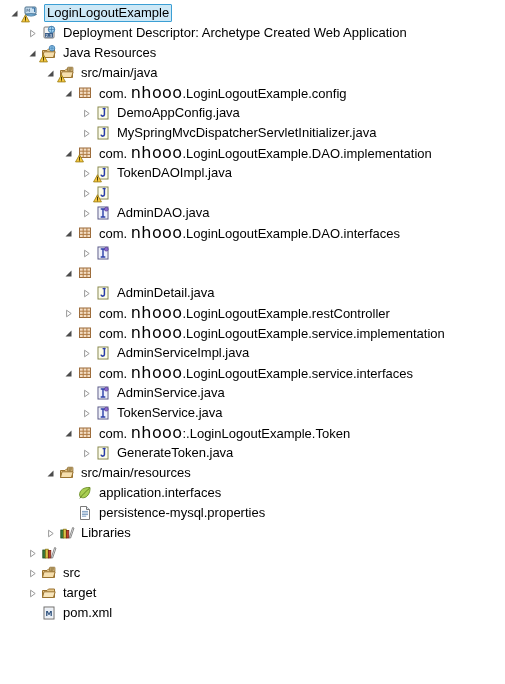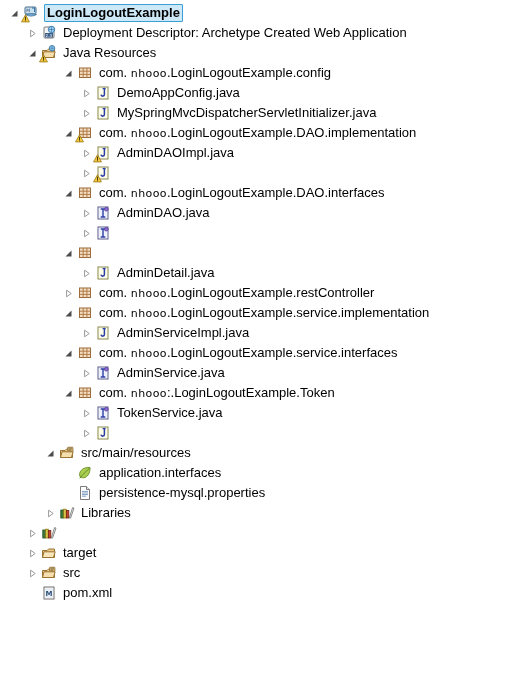--- a/index.html
+++ b/index.html
@@ -51,30 +51,29 @@
   }
   .icon svg { display: block; }
   .label {
     font-size: 13px;
     line-height: 16px;
     letter-spacing: 0px;
     padding: 0 1px;
   }
   .label .brand {
     font-family: "DejaVu Sans", sans-serif;
-    font-size: 11px;
+    font-size: 16px;
     letter-spacing: 0.4px;
   }
   .selected .label {
     background: #cde8f6;
     border: 1px solid #3c9fd4;
     padding: 0 2px;
     margin: -1px 0;
     border-radius: 1px;
-    font-weight: bold;
   }
   
   .ind { min-width: 0; height: 1px; }
 </style>
 </head>
 <body>
 
 <div id="tree">
     <div class="row selected">
       <div class="ind" style="width: 6px; min-width: 6px;"></div>
@@ -132,20 +131,42 @@
         </svg>
         <svg xmlns="http://www.w3.org/2000/svg" width="9" height="9" viewBox="0 0 10 10" style="position:absolute;left:-1px;bottom:-1px;">
           <path d="M5 .8 L9.4 8.8 H.6 Z" fill="#f5c842" stroke="#9a7a10" stroke-width=".9" stroke-linejoin="round"></path>
           <path d="M5 3.4v2.8" stroke="#4a3a00" stroke-width="1.1" stroke-linecap="round"></path>
           <circle cx="5" cy="7.5" r=".65" fill="#4a3a00"></circle>
         </svg>
       </span>
       <span class="label">Java Resources</span>
     </div>
     <div class="row">
+      <div class="ind" style="width: 42px; min-width: 42px;"></div>
+      <span class="twisty expanded">
+        <svg xmlns="http://www.w3.org/2000/svg" width="9" height="9" viewBox="0 0 9 9">
+          <path d="M7.5 1.5 L7.5 7.5 L1.5 7.5 Z" fill="#4c4c4c"></path>
+        </svg>
+      </span>
+      <span class="icon">
+        <svg xmlns="http://www.w3.org/2000/svg" width="16" height="16" viewBox="0 0 16 16">
+          <path d="M1.5 5.5 L6 5.5 L7.5 4 L13.5 4 L13.5 12.5 L1.5 12.5 Z" fill="#e8c98a" stroke="#9a7330" stroke-width="1"></path>
+          <path d="M3 6.8 L14.2 6.8 L12.4 12.5 L1.5 12.5 Z" fill="#f6dfae" stroke="#9a7330" stroke-width="1"></path>
+          <rect x="8.5" y="2.2" width="5.5" height="4" rx=".6" fill="#d9bc84" stroke="#8a6a2c" stroke-width=".7"></rect>
+          <path d="M9.4 3.1h3.7M9.4 4.2h3.7M9.4 5.3h2.4" stroke="#6e5420" stroke-width=".55"></path>
+        </svg>
+        <svg xmlns="http://www.w3.org/2000/svg" width="9" height="9" viewBox="0 0 10 10" style="position:absolute;left:-1px;bottom:-1px;">
+          <path d="M5 .8 L9.4 8.8 H.6 Z" fill="#f5c842" stroke="#9a7a10" stroke-width=".9" stroke-linejoin="round"></path>
+          <path d="M5 3.4v2.8" stroke="#4a3a00" stroke-width="1.1" stroke-linecap="round"></path>
+          <circle cx="5" cy="7.5" r=".65" fill="#4a3a00"></circle>
+        </svg>
+      </span>
+      <span class="label">src/main/java</span>
+    </div>
+    <div class="row">
       <div class="ind" style="width: 60px; min-width: 60px;"></div>
       <span class="twisty expanded">
         <svg xmlns="http://www.w3.org/2000/svg" width="9" height="9" viewBox="0 0 9 9">
           <path d="M7.5 1.5 L7.5 7.5 L1.5 7.5 Z" fill="#4c4c4c"></path>
         </svg>
       </span>
       <span class="icon">
         <svg xmlns="http://www.w3.org/2000/svg" width="16" height="16" viewBox="0 0 16 16">
           <rect x="2.5" y="3" width="11" height="9.5" fill="#f3ddc4" stroke="#9a6a3a" stroke-width="1"></rect>
           <path d="M2.5 6.2h11M2.5 9.4h11M6.2 3v9.5M9.9 3v9.5" stroke="#b07c45" stroke-width="1"></path>
@@ -220,21 +241,21 @@
           <rect x="4" y="3" width="8" height="10" fill="#fdfde8"></rect>
           <path d="M9.4 3.6 L9.4 9.6 a1.7 1.7 0 0 1 -3.2 .6" stroke="#2b3fa8" stroke-width="1.5" fill="none" stroke-linecap="round"></path>
           <path d="M7.6 3.6 h3" stroke="#2b3fa8" stroke-width="1.3"></path>
         </svg>
         <svg xmlns="http://www.w3.org/2000/svg" width="9" height="9" viewBox="0 0 10 10" style="position:absolute;left:-1px;bottom:-1px;">
           <path d="M5 .8 L9.4 8.8 H.6 Z" fill="#f5c842" stroke="#9a7a10" stroke-width=".9" stroke-linejoin="round"></path>
           <path d="M5 3.4v2.8" stroke="#4a3a00" stroke-width="1.1" stroke-linecap="round"></path>
           <circle cx="5" cy="7.5" r=".65" fill="#4a3a00"></circle>
         </svg>
       </span>
-      <span class="label">AdminDAOImpl.java</span>
+      <span class="label">TokenDAOImpl.java</span>
     </div>
     <div class="row">
       <div class="ind" style="width: 78px; min-width: 78px;"></div>
       <span class="twisty collapsed">
         <svg xmlns="http://www.w3.org/2000/svg" width="9" height="9" viewBox="0 0 9 9">
           <path d="M2.6 1.2 L7.2 4.5 L2.6 7.8 Z" fill="none" stroke="#9a9a9a" stroke-width="1"></path>
         </svg>
       </span>
       <span class="icon">
         <svg xmlns="http://www.w3.org/2000/svg" width="16" height="16" viewBox="0 0 16 16">
@@ -244,52 +265,52 @@
           <path d="M7.6 3.6 h3" stroke="#2b3fa8" stroke-width="1.3"></path>
         </svg>
         <svg xmlns="http://www.w3.org/2000/svg" width="9" height="9" viewBox="0 0 10 10" style="position:absolute;left:-1px;bottom:-1px;">
           <path d="M5 .8 L9.4 8.8 H.6 Z" fill="#f5c842" stroke="#9a7a10" stroke-width=".9" stroke-linejoin="round"></path>
           <path d="M5 3.4v2.8" stroke="#4a3a00" stroke-width="1.1" stroke-linecap="round"></path>
           <circle cx="5" cy="7.5" r=".65" fill="#4a3a00"></circle>
         </svg>
       </span>
     </div>
     <div class="row">
-      <div class="ind" style="width: 60px; min-width: 60px;"></div>
-      <span class="twisty expanded">
-        <svg xmlns="http://www.w3.org/2000/svg" width="9" height="9" viewBox="0 0 9 9">
-          <path d="M7.5 1.5 L7.5 7.5 L1.5 7.5 Z" fill="#4c4c4c"></path>
-        </svg>
-      </span>
-      <span class="icon">
-        <svg xmlns="http://www.w3.org/2000/svg" width="16" height="16" viewBox="0 0 16 16">
-          <rect x="2.5" y="3" width="11" height="9.5" fill="#f3ddc4" stroke="#9a6a3a" stroke-width="1"></rect>
-          <path d="M2.5 6.2h11M2.5 9.4h11M6.2 3v9.5M9.9 3v9.5" stroke="#b07c45" stroke-width="1"></path>
-        </svg>
-      </span>
-      <span class="label"><span>com. </span><span class="brand">nhooo</span><span>.LoginLogoutExample.DAO.interfaces</span></span>
-    </div>
-    <div class="row">
       <div class="ind" style="width: 78px; min-width: 78px;"></div>
       <span class="twisty collapsed">
         <svg xmlns="http://www.w3.org/2000/svg" width="9" height="9" viewBox="0 0 9 9">
           <path d="M2.6 1.2 L7.2 4.5 L2.6 7.8 Z" fill="none" stroke="#9a9a9a" stroke-width="1"></path>
         </svg>
       </span>
       <span class="icon">
         <svg xmlns="http://www.w3.org/2000/svg" width="16" height="16" viewBox="0 0 16 16">
           <rect x="3" y="2" width="10" height="12" fill="#ffffff" stroke="#5a5a8a" stroke-width="1"></rect>
           <rect x="4" y="3" width="8" height="10" fill="#eef0fb"></rect>
           <path d="M6.2 4 h3.6 M8 4 v8 M6.2 12 h3.6" stroke="#2b3fa8" stroke-width="1.4" stroke-linecap="round"></path>
           <circle cx="11.3" cy="4.2" r="1.9" fill="#8a6ad0" stroke="#4b2f8a" stroke-width=".6"></circle>
         </svg>
       </span>
       <span class="label">AdminDAO.java</span>
     </div>
     <div class="row">
+      <div class="ind" style="width: 60px; min-width: 60px;"></div>
+      <span class="twisty expanded">
+        <svg xmlns="http://www.w3.org/2000/svg" width="9" height="9" viewBox="0 0 9 9">
+          <path d="M7.5 1.5 L7.5 7.5 L1.5 7.5 Z" fill="#4c4c4c"></path>
+        </svg>
+      </span>
+      <span class="icon">
+        <svg xmlns="http://www.w3.org/2000/svg" width="16" height="16" viewBox="0 0 16 16">
+          <rect x="2.5" y="3" width="11" height="9.5" fill="#f3ddc4" stroke="#9a6a3a" stroke-width="1"></rect>
+          <path d="M2.5 6.2h11M2.5 9.4h11M6.2 3v9.5M9.9 3v9.5" stroke="#b07c45" stroke-width="1"></path>
+        </svg>
+      </span>
+      <span class="label"><span>com. </span><span class="brand">nhooo</span><span>.LoginLogoutExample.DAO.interfaces</span></span>
+    </div>
+    <div class="row">
       <div class="ind" style="width: 78px; min-width: 78px;"></div>
       <span class="twisty collapsed">
         <svg xmlns="http://www.w3.org/2000/svg" width="9" height="9" viewBox="0 0 9 9">
           <path d="M2.6 1.2 L7.2 4.5 L2.6 7.8 Z" fill="none" stroke="#9a9a9a" stroke-width="1"></path>
         </svg>
       </span>
       <span class="icon">
         <svg xmlns="http://www.w3.org/2000/svg" width="16" height="16" viewBox="0 0 16 16">
           <rect x="3" y="2" width="10" height="12" fill="#ffffff" stroke="#5a5a8a" stroke-width="1"></rect>
           <rect x="4" y="3" width="8" height="10" fill="#eef0fb"></rect>
@@ -402,66 +423,67 @@
         <svg xmlns="http://www.w3.org/2000/svg" width="16" height="16" viewBox="0 0 16 16">
           <rect x="3" y="2" width="10" height="12" fill="#ffffff" stroke="#5a5a8a" stroke-width="1"></rect>
           <rect x="4" y="3" width="8" height="10" fill="#eef0fb"></rect>
           <path d="M6.2 4 h3.6 M8 4 v8 M6.2 12 h3.6" stroke="#2b3fa8" stroke-width="1.4" stroke-linecap="round"></path>
           <circle cx="11.3" cy="4.2" r="1.9" fill="#8a6ad0" stroke="#4b2f8a" stroke-width=".6"></circle>
         </svg>
       </span>
       <span class="label">AdminService.java</span>
     </div>
     <div class="row">
-      <div class="ind" style="width: 60px; min-width: 60px;"></div>
-      <span class="twisty expanded">
-        <svg xmlns="http://www.w3.org/2000/svg" width="9" height="9" viewBox="0 0 9 9">
-          <path d="M7.5 1.5 L7.5 7.5 L1.5 7.5 Z" fill="#4c4c4c"></path>
-        </svg>
-      </span>
-      <span class="icon">
-        <svg xmlns="http://www.w3.org/2000/svg" width="16" height="16" viewBox="0 0 16 16">
-          <rect x="2.5" y="3" width="11" height="9.5" fill="#f3ddc4" stroke="#9a6a3a" stroke-width="1"></rect>
-          <path d="M2.5 6.2h11M2.5 9.4h11M6.2 3v9.5M9.9 3v9.5" stroke="#b07c45" stroke-width="1"></path>
-        </svg>
-      </span>
-      <span class="label"><span>com. </span><span class="brand">nhooo</span><span>:.LoginLogoutExample.Token</span></span>
-    </div>
-    <div class="row">
       <div class="ind" style="width: 78px; min-width: 78px;"></div>
       <span class="twisty collapsed">
         <svg xmlns="http://www.w3.org/2000/svg" width="9" height="9" viewBox="0 0 9 9">
           <path d="M2.6 1.2 L7.2 4.5 L2.6 7.8 Z" fill="none" stroke="#9a9a9a" stroke-width="1"></path>
         </svg>
       </span>
       <span class="icon">
         <svg xmlns="http://www.w3.org/2000/svg" width="16" height="16" viewBox="0 0 16 16">
           <rect x="3" y="2" width="10" height="12" fill="#ffffff" stroke="#5a5a8a" stroke-width="1"></rect>
           <rect x="4" y="3" width="8" height="10" fill="#eef0fb"></rect>
           <path d="M6.2 4 h3.6 M8 4 v8 M6.2 12 h3.6" stroke="#2b3fa8" stroke-width="1.4" stroke-linecap="round"></path>
           <circle cx="11.3" cy="4.2" r="1.9" fill="#8a6ad0" stroke="#4b2f8a" stroke-width=".6"></circle>
         </svg>
       </span>
       <span class="label">TokenService.java</span>
     </div>
     <div class="row">
+      <div class="ind" style="width: 60px; min-width: 60px;"></div>
+      <span class="twisty expanded">
+        <svg xmlns="http://www.w3.org/2000/svg" width="9" height="9" viewBox="0 0 9 9">
+          <path d="M7.5 1.5 L7.5 7.5 L1.5 7.5 Z" fill="#4c4c4c"></path>
+        </svg>
+      </span>
+      <span class="icon">
+        <svg xmlns="http://www.w3.org/2000/svg" width="16" height="16" viewBox="0 0 16 16">
+          <rect x="2.5" y="3" width="11" height="9.5" fill="#f3ddc4" stroke="#9a6a3a" stroke-width="1"></rect>
+          <path d="M2.5 6.2h11M2.5 9.4h11M6.2 3v9.5M9.9 3v9.5" stroke="#b07c45" stroke-width="1"></path>
+        </svg>
+      </span>
+      <span class="label"><span>com. </span><span class="brand">nhooo</span><span>:.LoginLogoutExample.Token</span></span>
+    </div>
+    <div class="row">
       <div class="ind" style="width: 78px; min-width: 78px;"></div>
       <span class="twisty collapsed">
         <svg xmlns="http://www.w3.org/2000/svg" width="9" height="9" viewBox="0 0 9 9">
           <path d="M2.6 1.2 L7.2 4.5 L2.6 7.8 Z" fill="none" stroke="#9a9a9a" stroke-width="1"></path>
         </svg>
       </span>
       <span class="icon">
         <svg xmlns="http://www.w3.org/2000/svg" width="16" height="16" viewBox="0 0 16 16">
           <rect x="3" y="2" width="10" height="12" fill="#ffffff" stroke="#8a8a4a" stroke-width="1"></rect>
           <rect x="4" y="3" width="8" height="10" fill="#fdfde8"></rect>
           <path d="M9.4 3.6 L9.4 9.6 a1.7 1.7 0 0 1 -3.2 .6" stroke="#2b3fa8" stroke-width="1.5" fill="none" stroke-linecap="round"></path>
           <path d="M7.6 3.6 h3" stroke="#2b3fa8" stroke-width="1.3"></path>
         </svg>
       </span>
+      <span class="label">GenerateToken.java</span>
     </div>
     <div class="row">
       <div class="ind" style="width: 42px; min-width: 42px;"></div>
       <span class="twisty expanded">
         <svg xmlns="http://www.w3.org/2000/svg" width="9" height="9" viewBox="0 0 9 9">
           <path d="M7.5 1.5 L7.5 7.5 L1.5 7.5 Z" fill="#4c4c4c"></path>
         </svg>
       </span>
       <span class="icon">
         <svg xmlns="http://www.w3.org/2000/svg" width="16" height="16" viewBox="0 0 16 16">
@@ -532,44 +554,44 @@
     <div class="row">
       <div class="ind" style="width: 24px; min-width: 24px;"></div>
       <span class="twisty collapsed">
         <svg xmlns="http://www.w3.org/2000/svg" width="9" height="9" viewBox="0 0 9 9">
           <path d="M2.6 1.2 L7.2 4.5 L2.6 7.8 Z" fill="none" stroke="#9a9a9a" stroke-width="1"></path>
         </svg>
       </span>
       <span class="icon">
         <svg xmlns="http://www.w3.org/2000/svg" width="16" height="16" viewBox="0 0 16 16">
           <path d="M1.5 5.5 L6 5.5 L7.5 4 L13.5 4 L13.5 12.5 L1.5 12.5 Z" fill="#e8c98a" stroke="#9a7330" stroke-width="1"></path>
-          <path d="M3 6.8 L14.2 6.8 L12.4 12.5 L1.5 12.5 Z" fill="#f8e6bd" stroke="#9a7330" stroke-width="1"></path>
-        </svg>
-      </span>
-      <span class="label">target</span>
-    </div>
-    <div class="row">
-      <div class="ind" style="width: 24px; min-width: 24px;"></div>
-      <span class="twisty collapsed">
-        <svg xmlns="http://www.w3.org/2000/svg" width="9" height="9" viewBox="0 0 9 9">
-          <path d="M2.6 1.2 L7.2 4.5 L2.6 7.8 Z" fill="none" stroke="#9a9a9a" stroke-width="1"></path>
-        </svg>
-      </span>
-      <span class="icon">
-        <svg xmlns="http://www.w3.org/2000/svg" width="16" height="16" viewBox="0 0 16 16">
-          <path d="M1.5 5.5 L6 5.5 L7.5 4 L13.5 4 L13.5 12.5 L1.5 12.5 Z" fill="#e8c98a" stroke="#9a7330" stroke-width="1"></path>
           <path d="M3 6.8 L14.2 6.8 L12.4 12.5 L1.5 12.5 Z" fill="#f6dfae" stroke="#9a7330" stroke-width="1"></path>
           <rect x="8.5" y="2.2" width="5.5" height="4" rx=".6" fill="#d9bc84" stroke="#8a6a2c" stroke-width=".7"></rect>
           <path d="M9.4 3.1h3.7M9.4 4.2h3.7M9.4 5.3h2.4" stroke="#6e5420" stroke-width=".55"></path>
         </svg>
       </span>
       <span class="label">src</span>
     </div>
     <div class="row">
       <div class="ind" style="width: 24px; min-width: 24px;"></div>
+      <span class="twisty collapsed">
+        <svg xmlns="http://www.w3.org/2000/svg" width="9" height="9" viewBox="0 0 9 9">
+          <path d="M2.6 1.2 L7.2 4.5 L2.6 7.8 Z" fill="none" stroke="#9a9a9a" stroke-width="1"></path>
+        </svg>
+      </span>
+      <span class="icon">
+        <svg xmlns="http://www.w3.org/2000/svg" width="16" height="16" viewBox="0 0 16 16">
+          <path d="M1.5 5.5 L6 5.5 L7.5 4 L13.5 4 L13.5 12.5 L1.5 12.5 Z" fill="#e8c98a" stroke="#9a7330" stroke-width="1"></path>
+          <path d="M3 6.8 L14.2 6.8 L12.4 12.5 L1.5 12.5 Z" fill="#f8e6bd" stroke="#9a7330" stroke-width="1"></path>
+        </svg>
+      </span>
+      <span class="label">target</span>
+    </div>
+    <div class="row">
+      <div class="ind" style="width: 24px; min-width: 24px;"></div>
       <span class="twisty none"></span>
       <span class="icon">
         <svg xmlns="http://www.w3.org/2000/svg" width="16" height="16" viewBox="0 0 16 16">
           <rect x="3" y="2" width="10" height="12" fill="#ffffff" stroke="#6f6f6f" stroke-width="1"></rect>
           <rect x="4.2" y="3.2" width="7.6" height="9.6" fill="#e9eef5"></rect>
           <text x="4.6" y="11" font-family="DejaVu Sans" font-size="7" font-weight="bold" fill="#2b4f7a">M</text>
         </svg>
       </span>
       <span class="label">pom.xml</span>
     </div>

